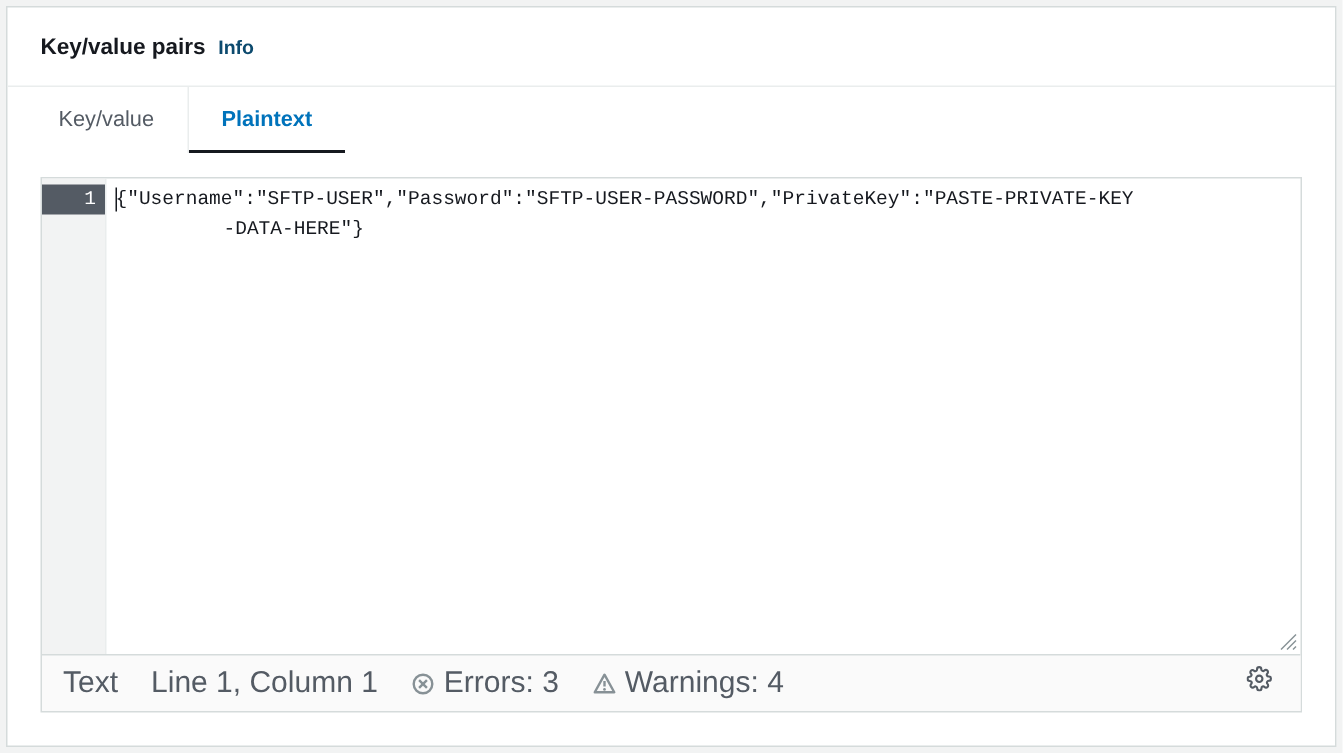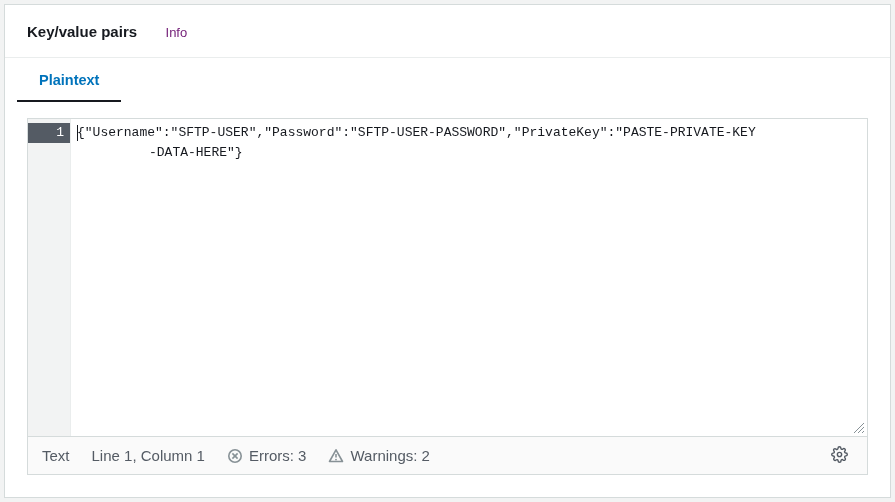--- a/index.html
+++ b/index.html
@@ -27,23 +27,23 @@
       border-bottom: 1px solid #eaeded;
     }
     .panel-title {
       font-size: 15px;
       font-weight: 700;
       color: #16191f;
       display: inline;
     }
     .info-link {
       font-size: 13px;
-      color: #701a75;
-      font-weight: 400;
-      margin-left: 24px;
+      color: #0c4a6e;
+      font-weight: 700;
+      margin-left: 4px;
       cursor: pointer;
       text-decoration: none;
     }
     .tabs {
       display: flex;
       padding: 0 12px;
       gap: 0;
     }
     .tab {
       padding: 14px 22px;
@@ -138,21 +138,21 @@
       height: 14px;
       pointer-events: none;
     }
     .statusbar {
       border-top: 1px solid #d5dbdb;
       background: #fafafa;
       height: 38px;
       display: flex;
       align-items: center;
       padding: 0 14px;
-      font-size: 15px;
+      font-size: 20px;
       color: #545b64;
       gap: 22px;
     }
     .status-item {
       display: flex;
       align-items: center;
       gap: 6px;
     }
     .status-icon {
       width: 16px;
@@ -177,20 +177,21 @@
 </head>
 <body>
 
 <div class="panel">
   <div class="panel-header">
     <span class="panel-title">Key/value pairs</span>
     <a class="info-link">Info</a>
   </div>
 
   <div class="tabs">
+    <div class="tab">Key/value</div>
     <div class="tab active">Plaintext</div>
   </div>
 
   <div class="editor-wrapper">
     <div class="editor">
       <div class="editor-body">
         <div class="gutter">
           <div class="gutter-line active">1</div>
         </div>
         <div class="code-area"><span class="cursor"></span><span>{"Username":"SFTP-USER","Password":"SFTP-USER-PASSWORD","PrivateKey":"PASTE-PRIVATE-KEY</span><span class="code-indent">-DATA-HERE"}</span>
@@ -216,21 +217,21 @@
           <span>Errors: 3</span>
         </div>
         <div class="status-item">
           <span class="status-icon">
             <svg width="16" height="16" viewBox="0 0 16 16">
               <polygon points="8,1.8 14.5,13.5 1.5,13.5" fill="none" stroke="#879196" stroke-width="1.6" stroke-linejoin="round"></polygon>
               <line x1="8" y1="6" x2="8" y2="9.6" stroke="#879196" stroke-width="1.6"></line>
               <circle cx="8" cy="11.6" r="0.9" fill="#879196"></circle>
             </svg>
           </span>
-          <span>Warnings: 2</span>
+          <span>Warnings: 4</span>
         </div>
         <div class="status-right">
           <div class="gear-btn">
             <span>
               <svg width="17" height="17" viewBox="0 0 24 24" fill="none" stroke="#545b64" stroke-width="2" stroke-linecap="round" stroke-linejoin="round">
                 <circle cx="12" cy="12" r="3"></circle>
                 <path d="M19.4 15a1.65 1.65 0 0 0 .33 1.82l.06.06a2 2 0 1 1-2.83 2.83l-.06-.06a1.65 1.65 0 0 0-1.82-.33 1.65 1.65 0 0 0-1 1.51V21a2 2 0 1 1-4 0v-.09a1.65 1.65 0 0 0-1-1.51 1.65 1.65 0 0 0-1.82.33l-.06.06a2 2 0 1 1-2.83-2.83l.06-.06a1.65 1.65 0 0 0 .33-1.82 1.65 1.65 0 0 0-1.51-1H3a2 2 0 1 1 0-4h.09a1.65 1.65 0 0 0 1.51-1 1.65 1.65 0 0 0-.33-1.82l-.06-.06a2 2 0 1 1 2.83-2.83l.06.06a1.65 1.65 0 0 0 1.82.33h0a1.65 1.65 0 0 0 1-1.51V3a2 2 0 1 1 4 0v.09a1.65 1.65 0 0 0 1 1.51h0a1.65 1.65 0 0 0 1.82-.33l.06-.06a2 2 0 1 1 2.83 2.83l-.06.06a1.65 1.65 0 0 0-.33 1.82v0a1.65 1.65 0 0 0 1.51 1H21a2 2 0 1 1 0 4h-.09a1.65 1.65 0 0 0-1.51 1z"></path>
               </svg>
             </span>
           </div>

